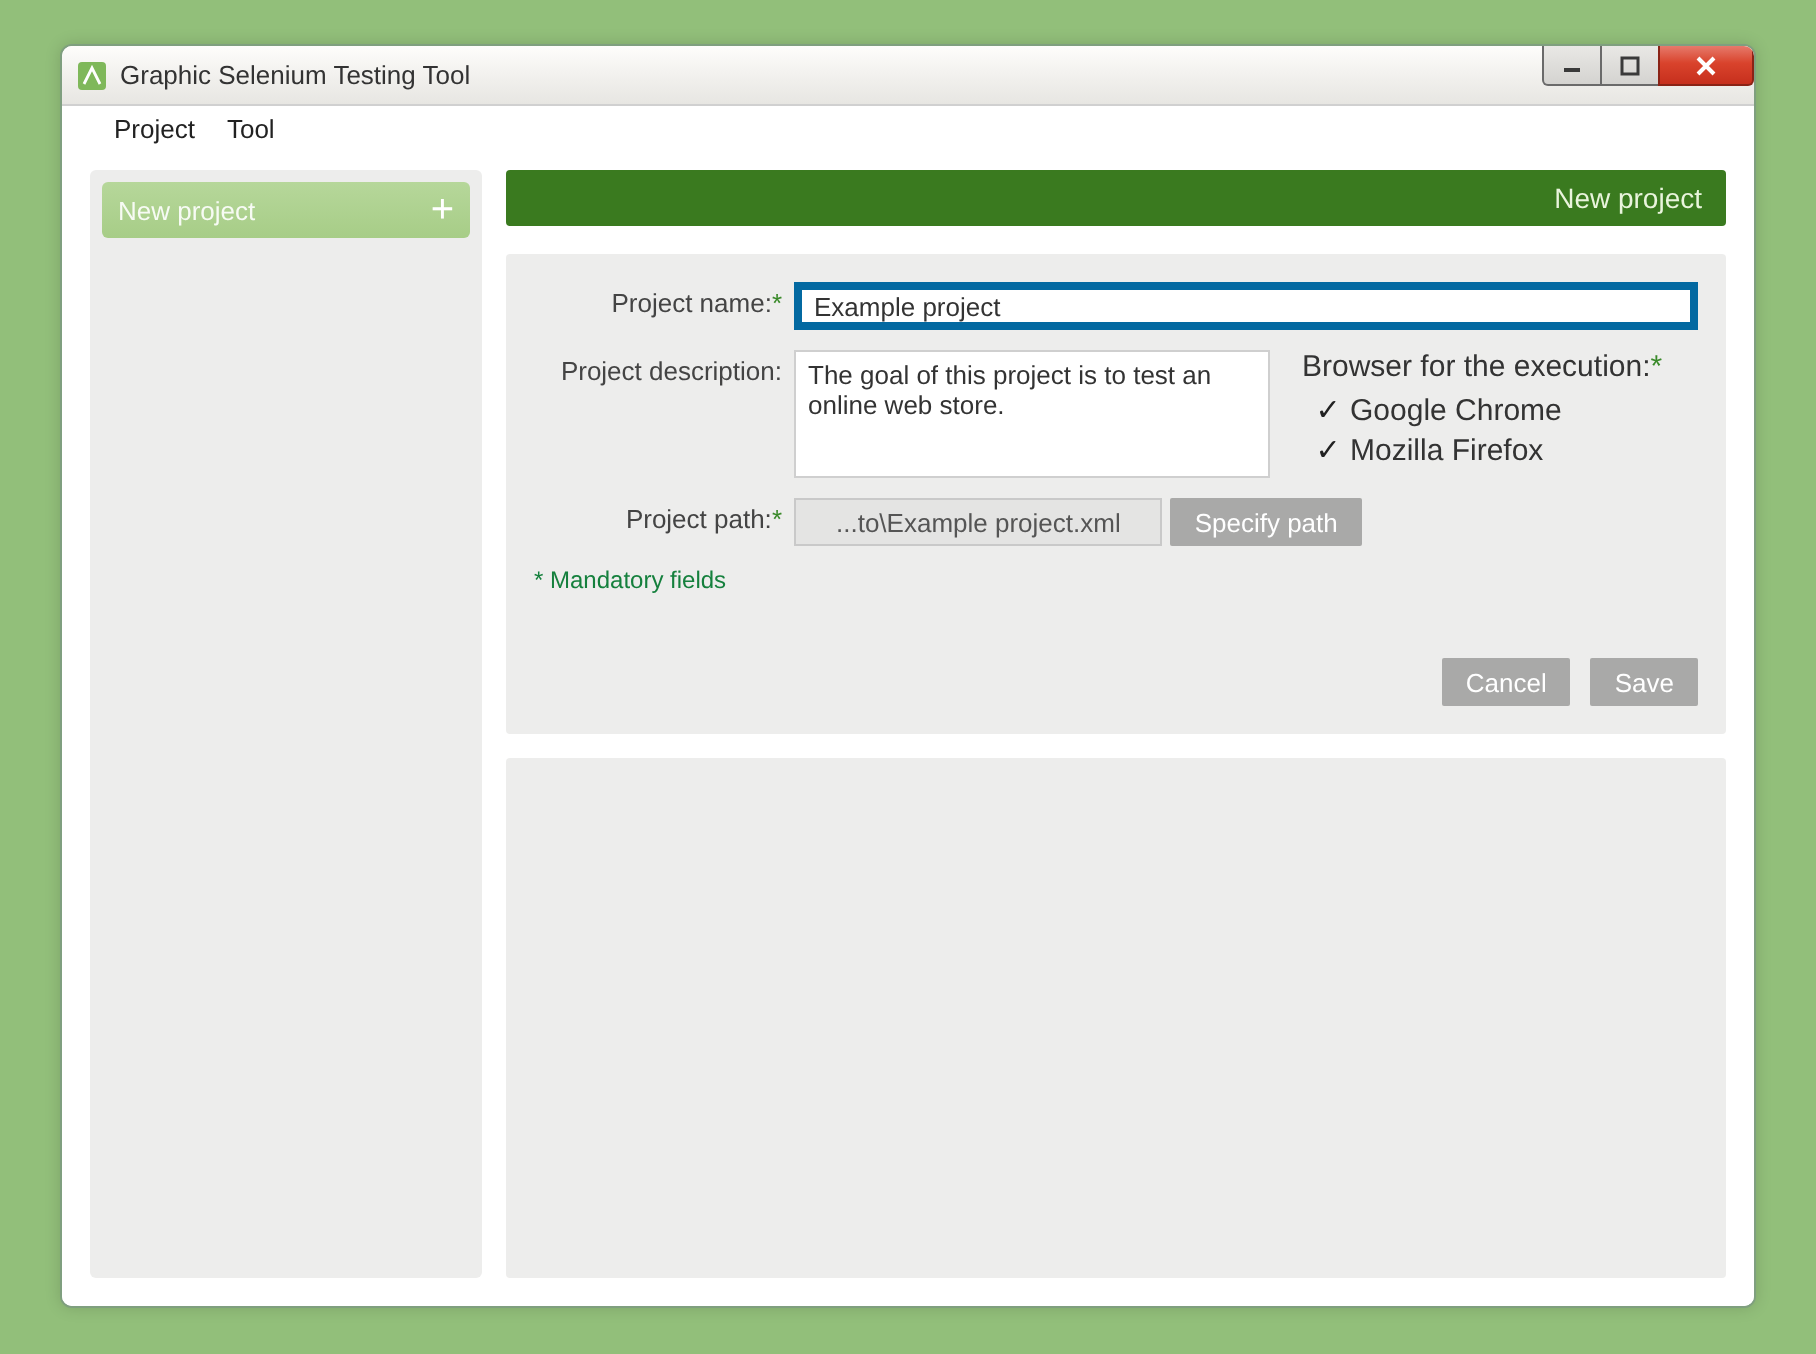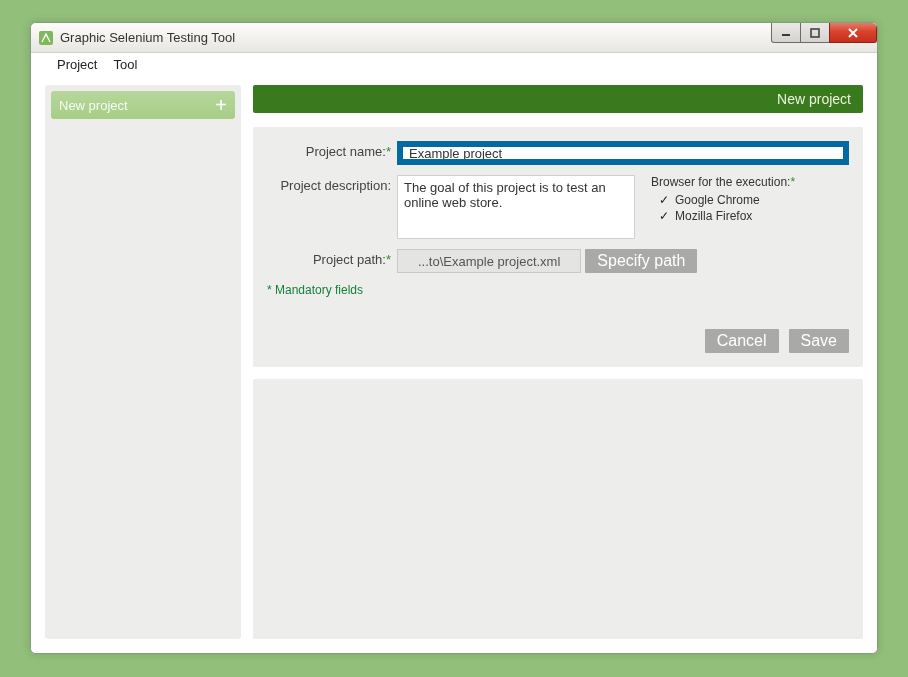--- a/index.html
+++ b/index.html
@@ -164,41 +164,41 @@
     text-align: right;
     color: #444;
     padding-right: 6px;
     padding-top: 3px;
     font-size: 13px;
   }
   .req { color: #3a8a2a; }
   input.text-field {
     flex: 1;
     height: 24px;
-    border: 6px solid #0369a1;
+    border: 4px solid #0369a1;
     background: #fff;
     padding: 2px 6px;
     font-family: inherit;
     font-size: 13px;
     color: #333;
   }
   textarea.text-area {
     width: 238px;
     height: 64px;
     border: 1px solid #cfcfcf;
     background: #fff;
     padding: 4px 6px;
     font-family: inherit;
     font-size: 13px;
     color: #333;
     resize: none;
   }
   .browsers {
     margin-left: 16px;
-    font-size: 12px;
+    font-size: 15px;
     color: #333;
   }
   .browsers .title { margin-bottom: 4px; }
   .browsers .opt { margin: 2px 0 2px 6px; }
   .check {
     display: inline-block;
     width: 14px;
     text-align: center;
     color: #222;
     margin-right: 4px;
@@ -215,21 +215,21 @@
   }
   .btn {
     display: inline-flex;
     align-items: center;
     justify-content: center;
     background: #a9a9a8;
     color: #fff;
     padding: 0 12px;
     height: 24px;
     margin-left: 4px;
-    font-size: 16px;
+    font-size: 13px;
     border-radius: 1px;
   }
   .mandatory {
     color: #15803d;
     font-size: 12px;
     margin-top: 4px;
   }
   .action-row {
     position: absolute;
     right: 14px;

